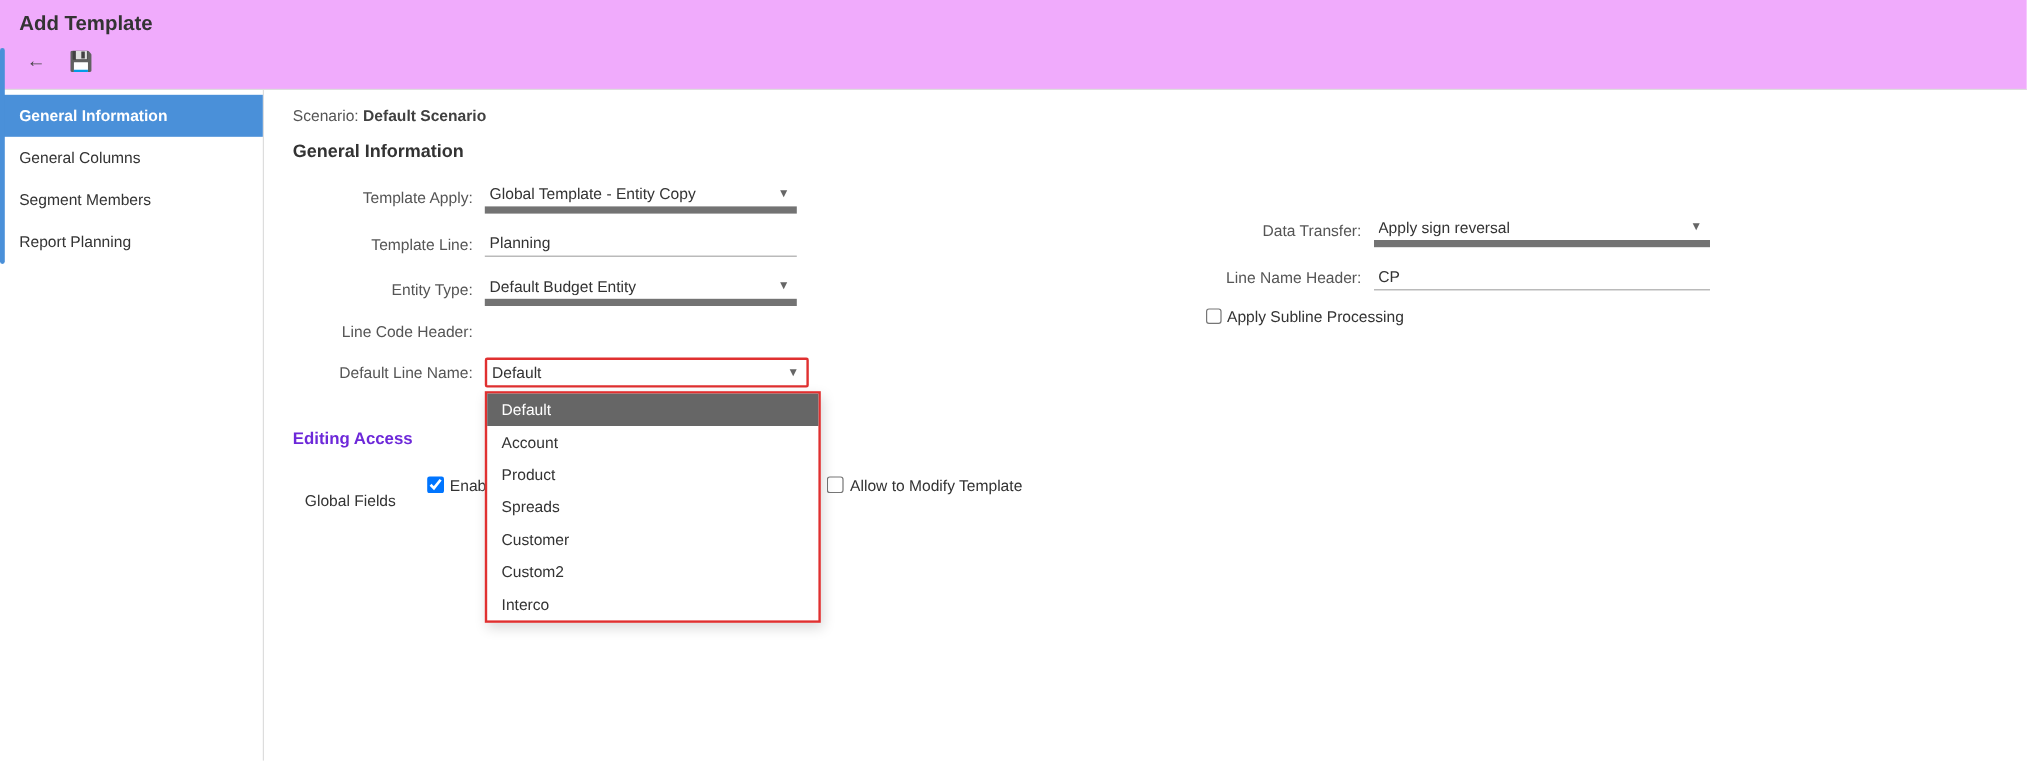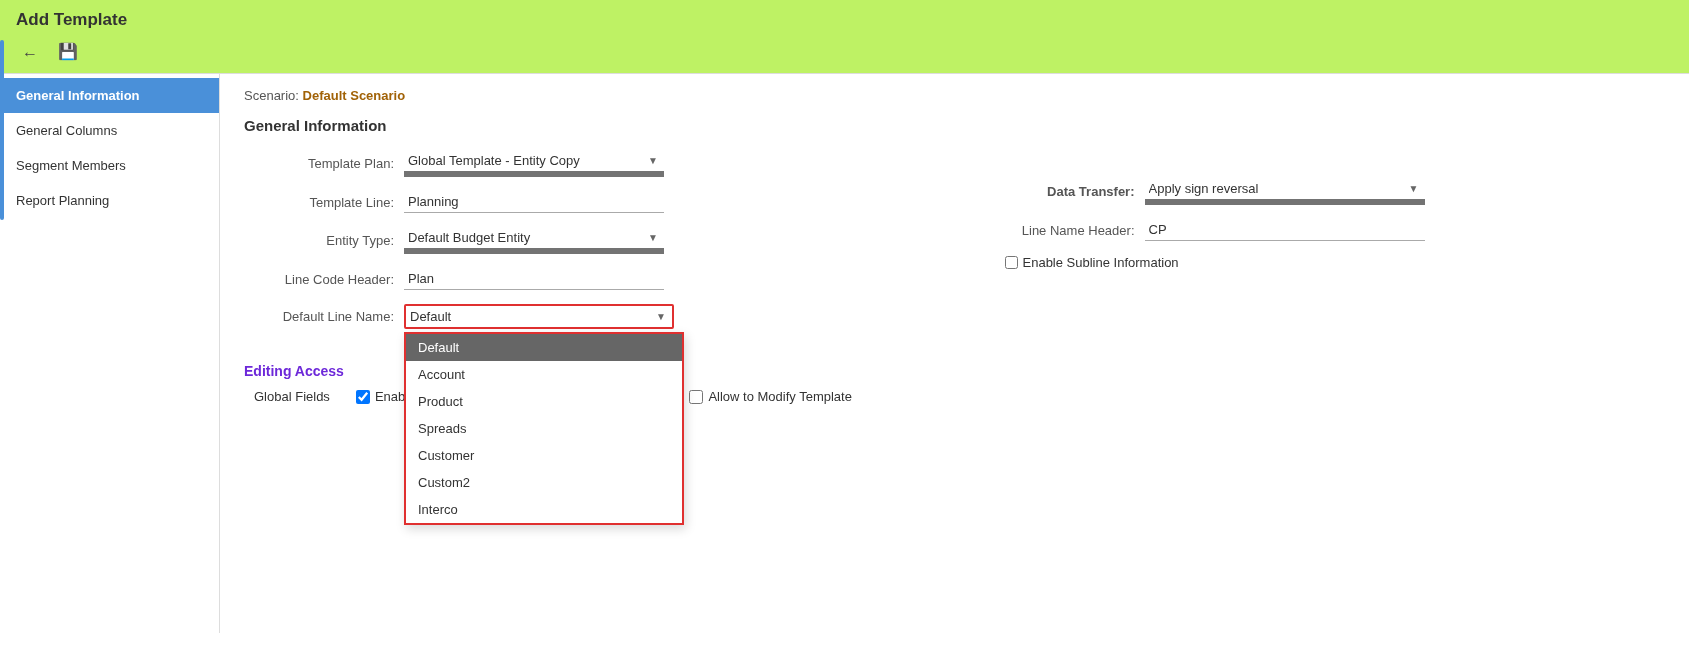--- a/index.html
+++ b/index.html
@@ -1,21 +1,21 @@
 <!DOCTYPE html>
 <html><head>
   <meta charset="utf-8">
   <style>
     * { box-sizing: border-box; margin: 0; padding: 0; }
     body { font-family: 'Segoe UI', Arial, sans-serif; font-size: 13px; color: #333; background: #fff; }
 
     .page-header {
       padding: 10px 16px 8px;
       border-bottom: 1px solid #ddd;
-      background: #bef264;
+      background: #f0abfc;
     }
     .page-title {
       font-size: 17px;
       font-weight: 600;
       margin-bottom: 8px;
     }
     .toolbar {
       display: flex;
       align-items: center;
       gap: 8px;
@@ -61,21 +61,21 @@
       padding: 14px 24px;
       overflow-y: auto;
       position: relative;
     }
 
     .scenario-bar {
       font-size: 13px;
       margin-bottom: 14px;
       color: #555;
     }
-    .scenario-bar strong { color: #a16207; text-align: center; }
+    .scenario-bar strong { color: #404040; text-align: center; }
 
     .section-title {
       font-size: 15px;
       font-weight: 600;
       margin-bottom: 16px;
       color: #333;
     }
 
     .form-row {
       display: flex;
@@ -247,21 +247,21 @@
       <strong>Default Scenario</strong>
     </div>
 
     <div class="section-title">General Information</div>
 
     <div class="two-col-form">
 
       <div class="col-50">
 
         <div class="form-row">
-          <div class="form-label">Template Plan:</div>
+          <div class="form-label">Template Apply:</div>
           <div class="form-select-wrapper">
             <select class="form-select">
               <option>Global Template - Entity Copy</option>
             </select>
             <span class="select-arrow">▼</span>
           </div>
         </div>
 
         <div class="form-row">
           <div class="form-label">Template Line:</div>
@@ -273,21 +273,20 @@
           <div class="form-select-wrapper">
             <select class="form-select">
               <option>Default Budget Entity</option>
             </select>
             <span class="select-arrow">▼</span>
           </div>
         </div>
 
         <div class="form-row">
           <div class="form-label">Line Code Header:</div>
-          <input class="form-input" type="text" value="Plan" style="width: 260px;">
         </div>
 
         <div class="form-row dropdown-highlighted" style="position:relative;">
           <div class="form-label">Default Line Name:</div>
           <div class="form-select-wrapper" style="border:2px solid #e03030; border-radius:2px; width:270px;">
             <select class="form-select">
               <option>Default</option>
               <option>Account</option>
               <option>Product</option>
               <option>Project</option>
@@ -310,48 +309,48 @@
         </div>
 
       </div>
 
       <div class="col-50" style="padding-left:60px;">
 
 
         <div style="height:14px; margin-bottom:14px;"></div>
 
         <div class="form-row">
-          <div class="form-label" style="width:140px;font-weight:bold;">Data Transfer:</div>
+          <div class="form-label" style="width:140px;">Data Transfer:</div>
           <div class="form-select-wrapper" style="width:280px;">
             <select class="form-select">
               <option>Apply sign reversal</option>
             </select>
             <span class="select-arrow">▼</span>
           </div>
         </div>
 
         <div class="form-row">
           <div class="form-label" style="width:140px;">Line Name Header:</div>
           <input class="form-input" type="text" value="CP" style="width: 280px;">
         </div>
 
         <div class="form-row" style="padding-left:10px;">
           <div class="enable-subline">
             <input type="checkbox" id="enableSubline" style="">
-            <label for="enableSubline">Enable Subline Information</label>
+            <label for="enableSubline">Apply Subline Processing</label>
           </div>
         </div>
 
       </div>
     </div>
 
     <div class="editing-access-section" style="margin-top:20px;">
       <div class="editing-access-title">Editing Access</div>
       <div class="checkbox-row">
-        <span style="margin-right:4px;">Global Fields</span>
+        <span style="margin-right:4px;margin-top:27px;">Global Fields</span>
         <div class="checkbox-item">
           <input type="checkbox" id="enableSpreads" checked="" style="">
           <label for="enableSpreads">Enable Spreads</label>
         </div>
         <div class="checkbox-item">
           <input type="checkbox" id="enableCompare" checked="" style="">
           <label for="enableCompare">Enable Compare Scenarios</label>
         </div>
         <div class="checkbox-item">
           <input type="checkbox" id="allowModify" style="">

